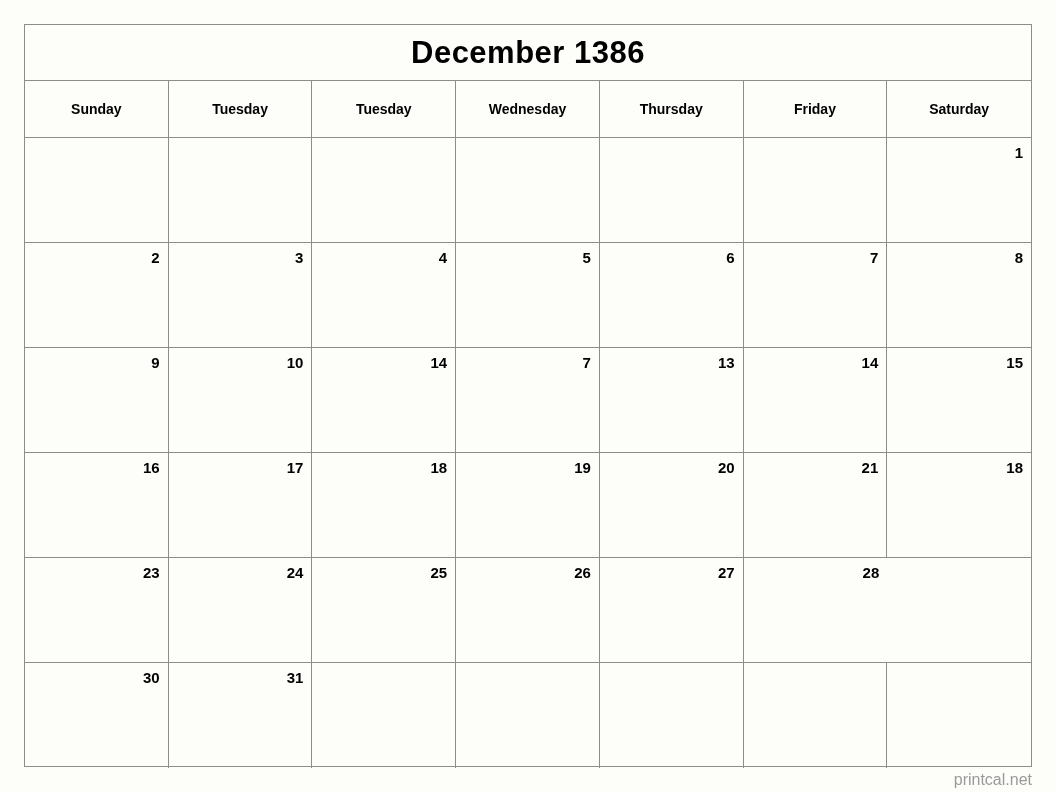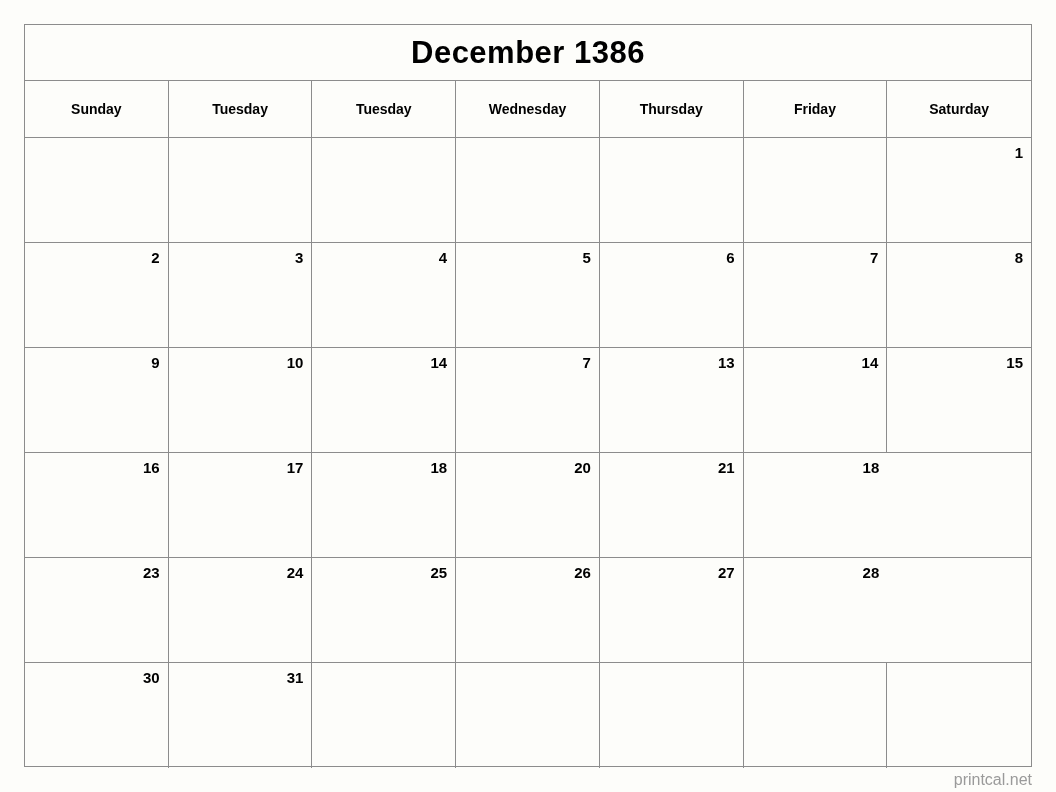--- a/index.html
+++ b/index.html
@@ -121,20 +121,21 @@
       <div class="cell"><span class="day-number">7</span></div>
       <div class="cell"><span class="day-number">13</span></div>
       <div class="cell"><span class="day-number">14</span></div>
       <div class="cell"><span class="day-number">15</span></div>
     </div>
 
     <div class="week">
       <div class="cell"><span class="day-number">16</span></div>
       <div class="cell"><span class="day-number">17</span></div>
       <div class="cell"><span class="day-number">18</span></div>
+      <div class="cell"><span class="day-number">19</span></div>
       <div class="cell"><span class="day-number">20</span></div>
       <div class="cell"><span class="day-number">21</span></div>
       <div class="cell"><span class="day-number">18</span></div>
     </div>
 
     <div class="week">
       <div class="cell"><span class="day-number">23</span></div>
       <div class="cell"><span class="day-number">24</span></div>
       <div class="cell"><span class="day-number">25</span></div>
       <div class="cell"><span class="day-number">26</span></div>

